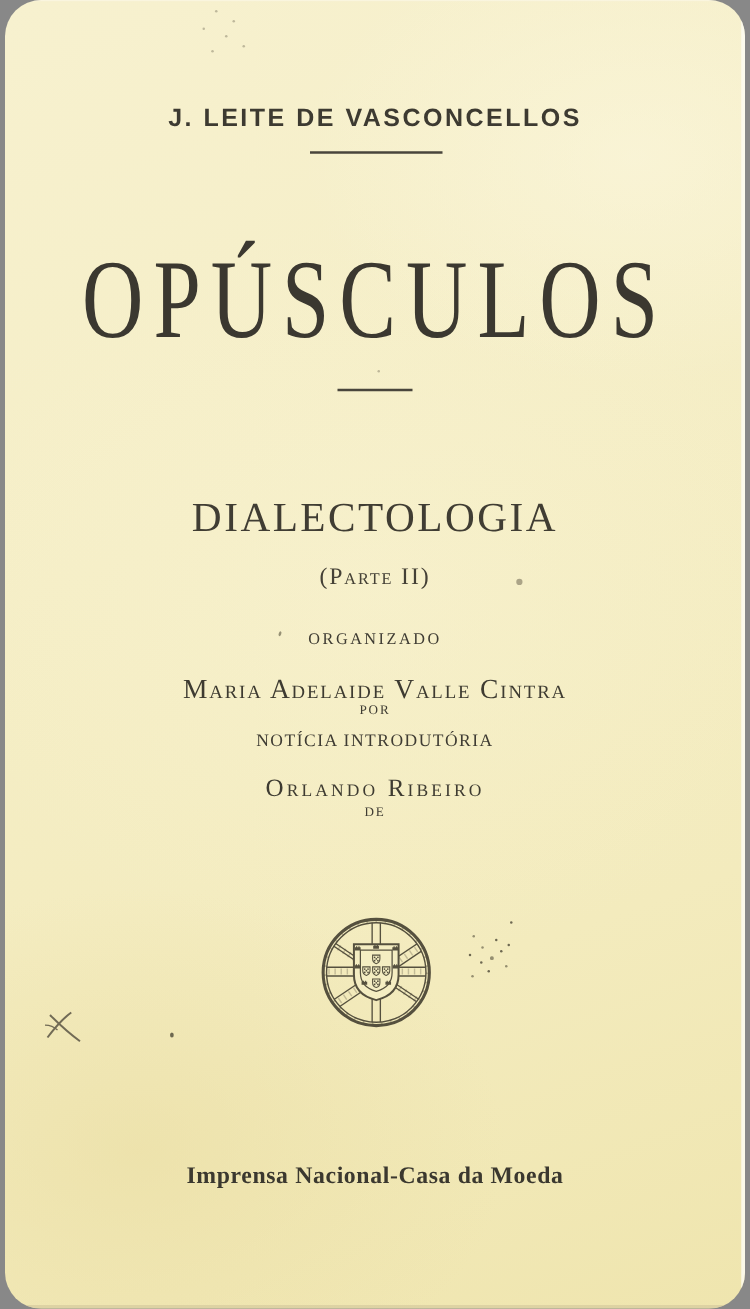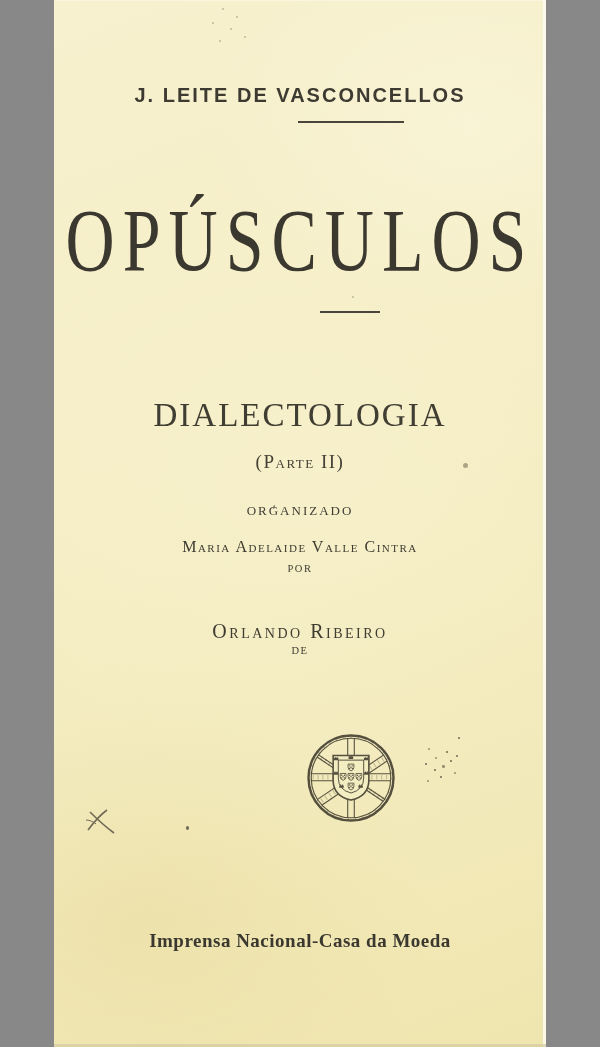--- a/index.html
+++ b/index.html
@@ -1,42 +1,43 @@
 <!DOCTYPE html>
 <html><head>
 <meta charset="utf-8">
 <style>
   html,body{margin:0;padding:0;background:#888;}
   .page{
     position:relative;
-    width:492px;height:1047px;
+    width:592px;height:1047px;
     margin:0 auto;
     overflow:hidden;
     background:
       radial-gradient(ellipse 420px 300px at 18% 88%, rgba(233,220,160,.55), rgba(233,220,160,0) 70%),
       radial-gradient(ellipse 380px 260px at 85% 12%, rgba(252,248,225,.5), rgba(252,248,225,0) 70%),
       radial-gradient(ellipse 500px 400px at 50% 45%, rgba(250,245,215,.35), rgba(250,245,215,0) 75%),
       linear-gradient(160deg,#f7f1cf 0%,#f5eec6 38%,#f3ebbd 72%,#efe5ae 100%);
     font-family:"Liberation Serif",serif;
     color:#3f3c33;
+    border-radius:29px;
   }
   .row{position:absolute;left:0;width:100%;text-align:center;white-space:nowrap;}
   .author{top:84px;font-family:"Liberation Sans",sans-serif;font-weight:bold;font-size:20px;letter-spacing:2px;color:#3d3a31;}
   .rule{position:absolute;background:#49453c;height:2px;}
   .author-rule{top:121px;left:244px;width:106px;height:1.6px;}
   .title{top:188px;font-size:68px;font-weight:normal;letter-spacing:8px;color:#3b3830;transform:scaleY(1.32);transform-origin:50% 0;margin:0;}
   .title-rule{top:311px;left:266px;width:60px;height:1.5px;}
   .volume{top:355px;font-size:19px;letter-spacing:3px;color:#4440357;}
   .volume{color:#454136;}
   .subtitle{top:397px;font-size:33px;letter-spacing:2px;color:#403d33;}
   .part{top:451px;font-size:19px;font-variant:small-caps;letter-spacing:1.5px;color:#45413699;color:#454136;}
   .org-label{top:503px;font-size:13px;letter-spacing:2px;}
   .tiny{font-size:10.5px;letter-spacing:1.5px;margin-top:34px;}
   .por{top:529px;}
-  .organizer{top:538px;font-size:16px;font-variant:small-caps;letter-spacing:1.5px;color:#3e3b31;text-align:center;}
+  .organizer{top:538px;font-size:22px;font-variant:small-caps;letter-spacing:1.5px;color:#3e3b31;text-align:center;}
   .intro-label{top:586px;font-size:14px;letter-spacing:1.2px;}
   .de{top:611px;}
   .intro-author{top:620px;font-size:20px;font-variant:small-caps;letter-spacing:2.5px;color:#3e3b31;}
   .emblem{position:absolute;top:731px;left:250px;width:94px;height:94px;}
   .publisher{top:930px;font-weight:bold;font-size:19px;letter-spacing:.5px;color:#3b382f;}
   .year-row{top:961px;display:flex;justify-content:center;align-items:center;gap:13px;}
   .year-rule{width:107px;height:1.8px;background:#49453c;}
   .year{font-weight:bold;font-size:18px;letter-spacing:2.5px;color:#3b382f;}
   
   .edge-right{position:absolute;top:0;right:0;width:3px;height:100%;background:#fdfbf2;opacity:.85;}
@@ -60,20 +61,21 @@
   <h1 class="row title">OPÚSCULOS</h1>
   <div class="rule title-rule"></div>
 
   <div class="row subtitle">DIALECTOLOGIA</div>
   <div class="row part">(Parte II)</div>
 
   <div class="row org-label">ORGANIZADO</div>
   <div class="row tiny por">POR</div>
   <div class="row organizer">Maria Adelaide Valle Cintra</div>
 
+  <div class="row intro-label">NOTÍCIA INTRODUTÓRIA</div>
   <div class="row tiny de">DE</div>
   <div class="row intro-author">Orlando Ribeiro</div>
 
   <div class="emblem">
     <svg width="94" height="94" viewBox="0 0 100 100" aria-hidden="true">
       <defs>
           <clipPath id="sph">
             <circle cx="50" cy="50" r="42.5"></circle>
           </clipPath>
         </defs>

